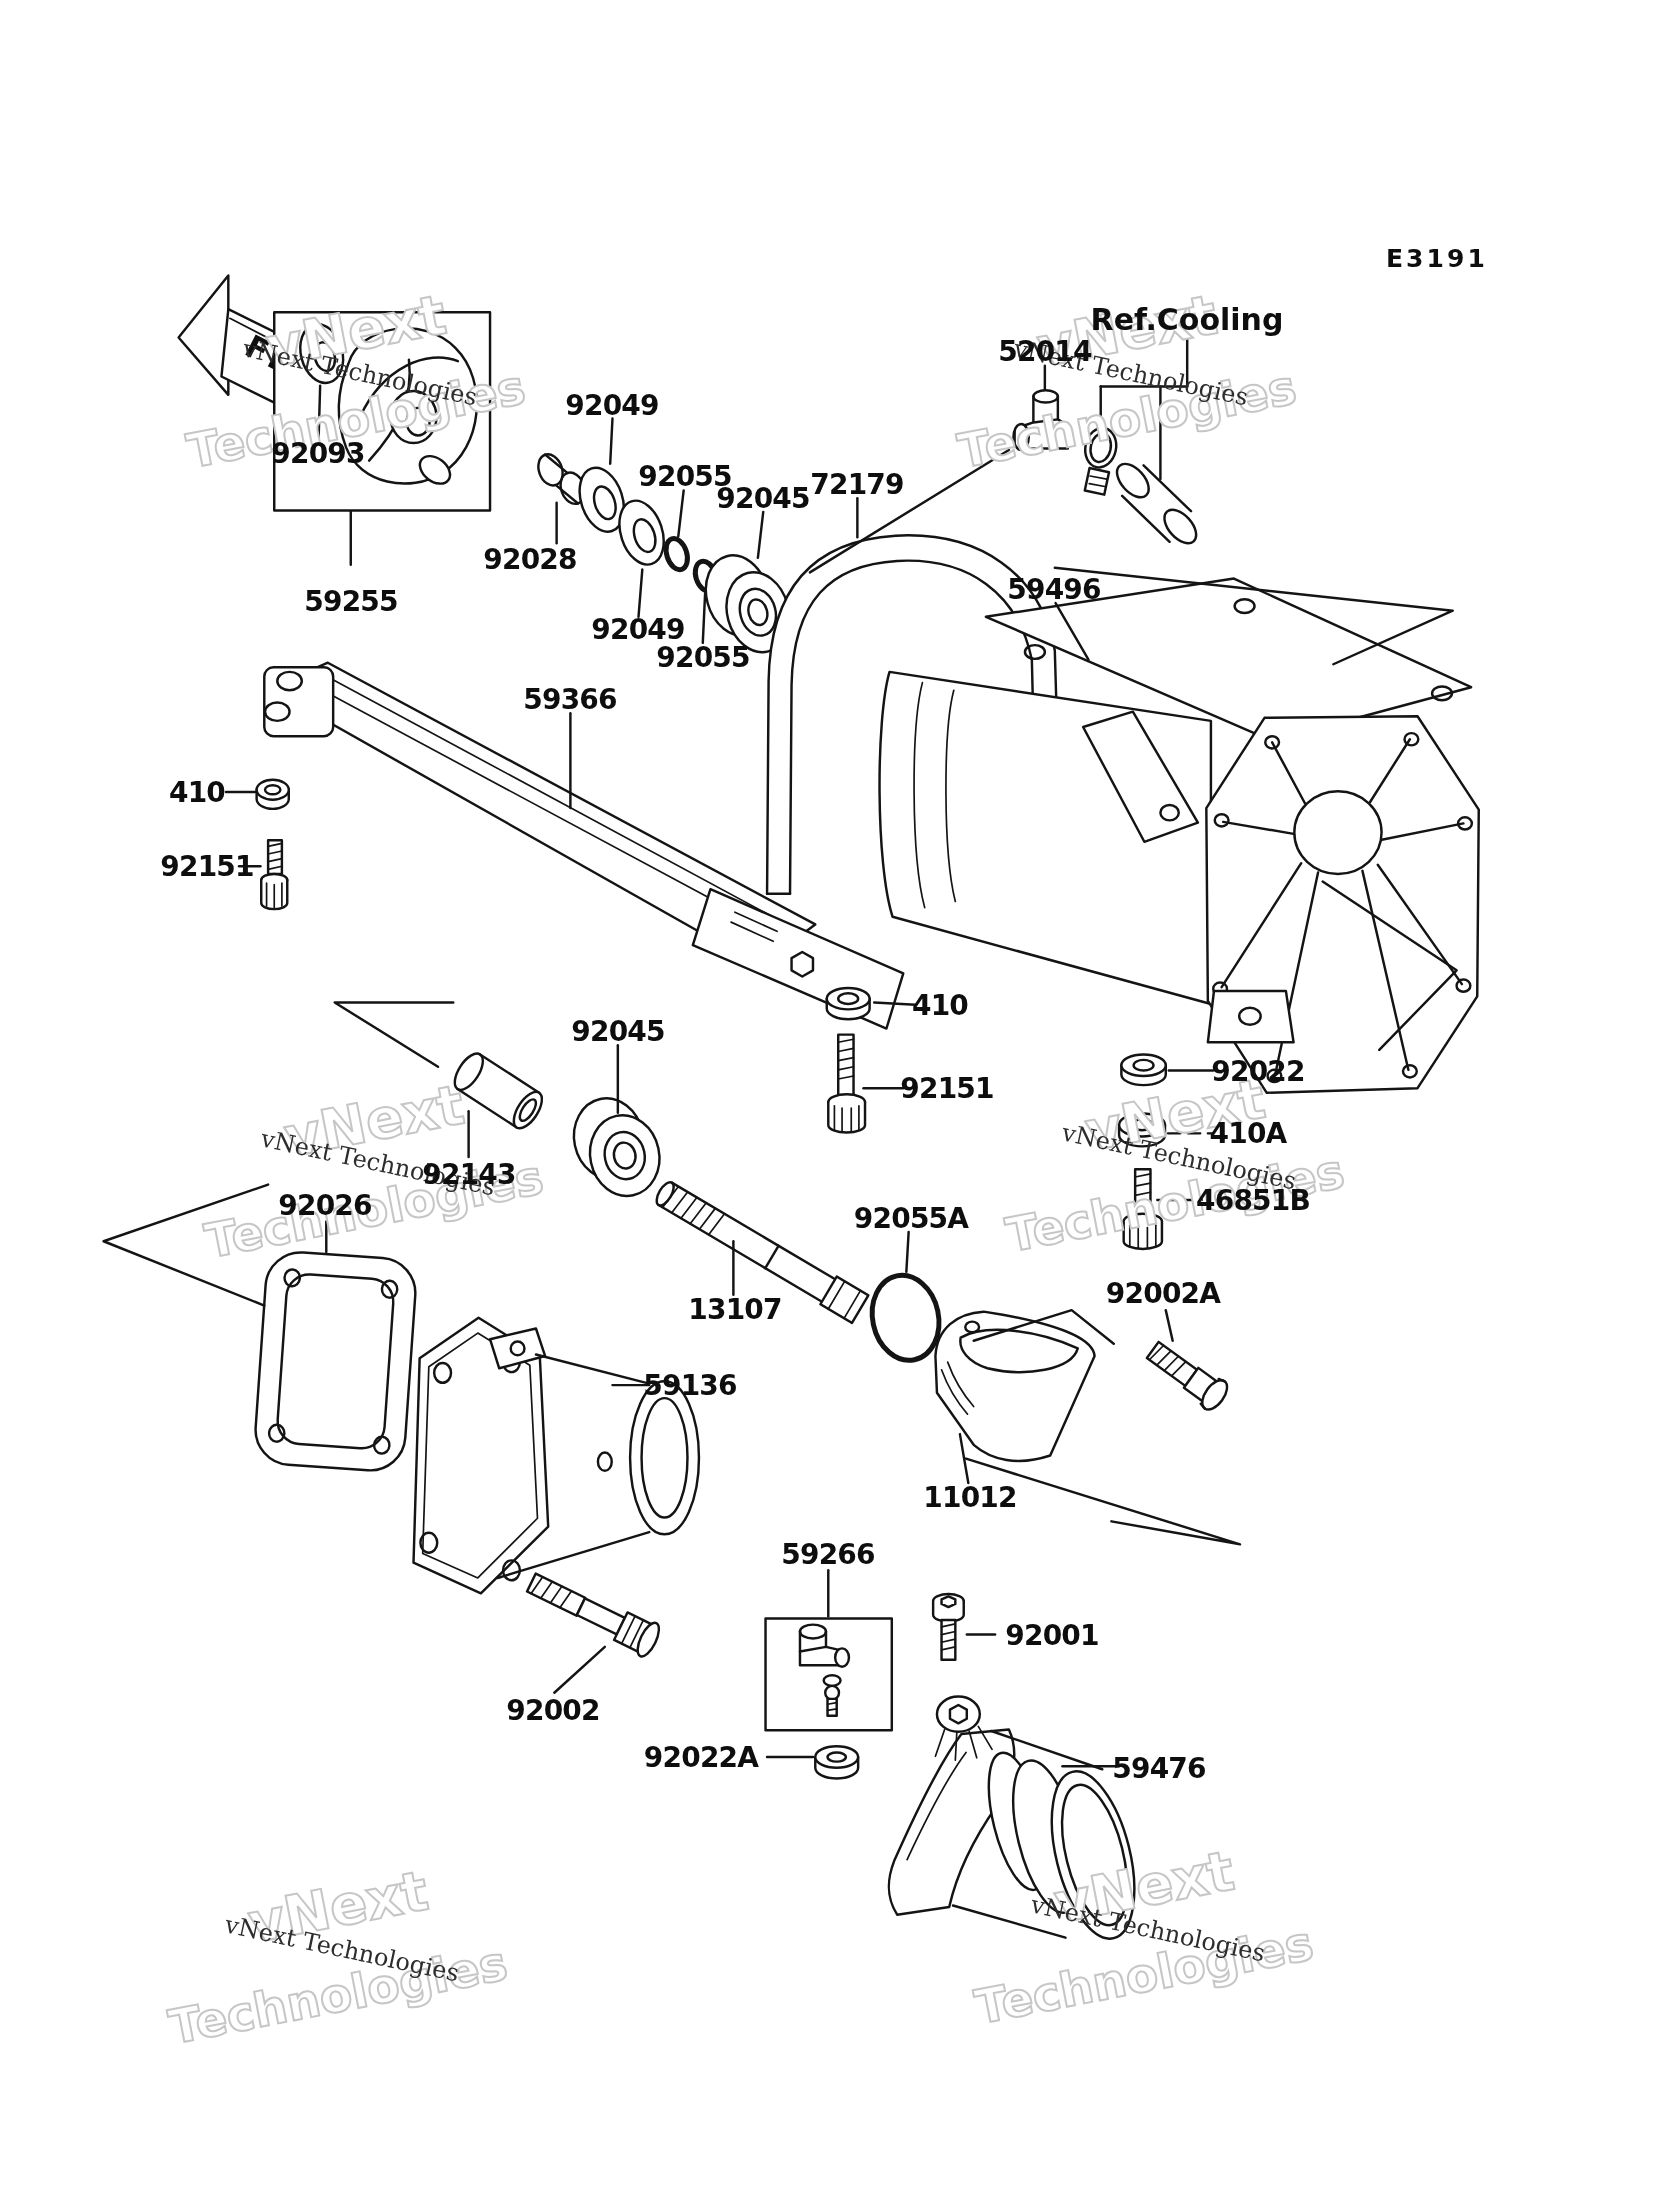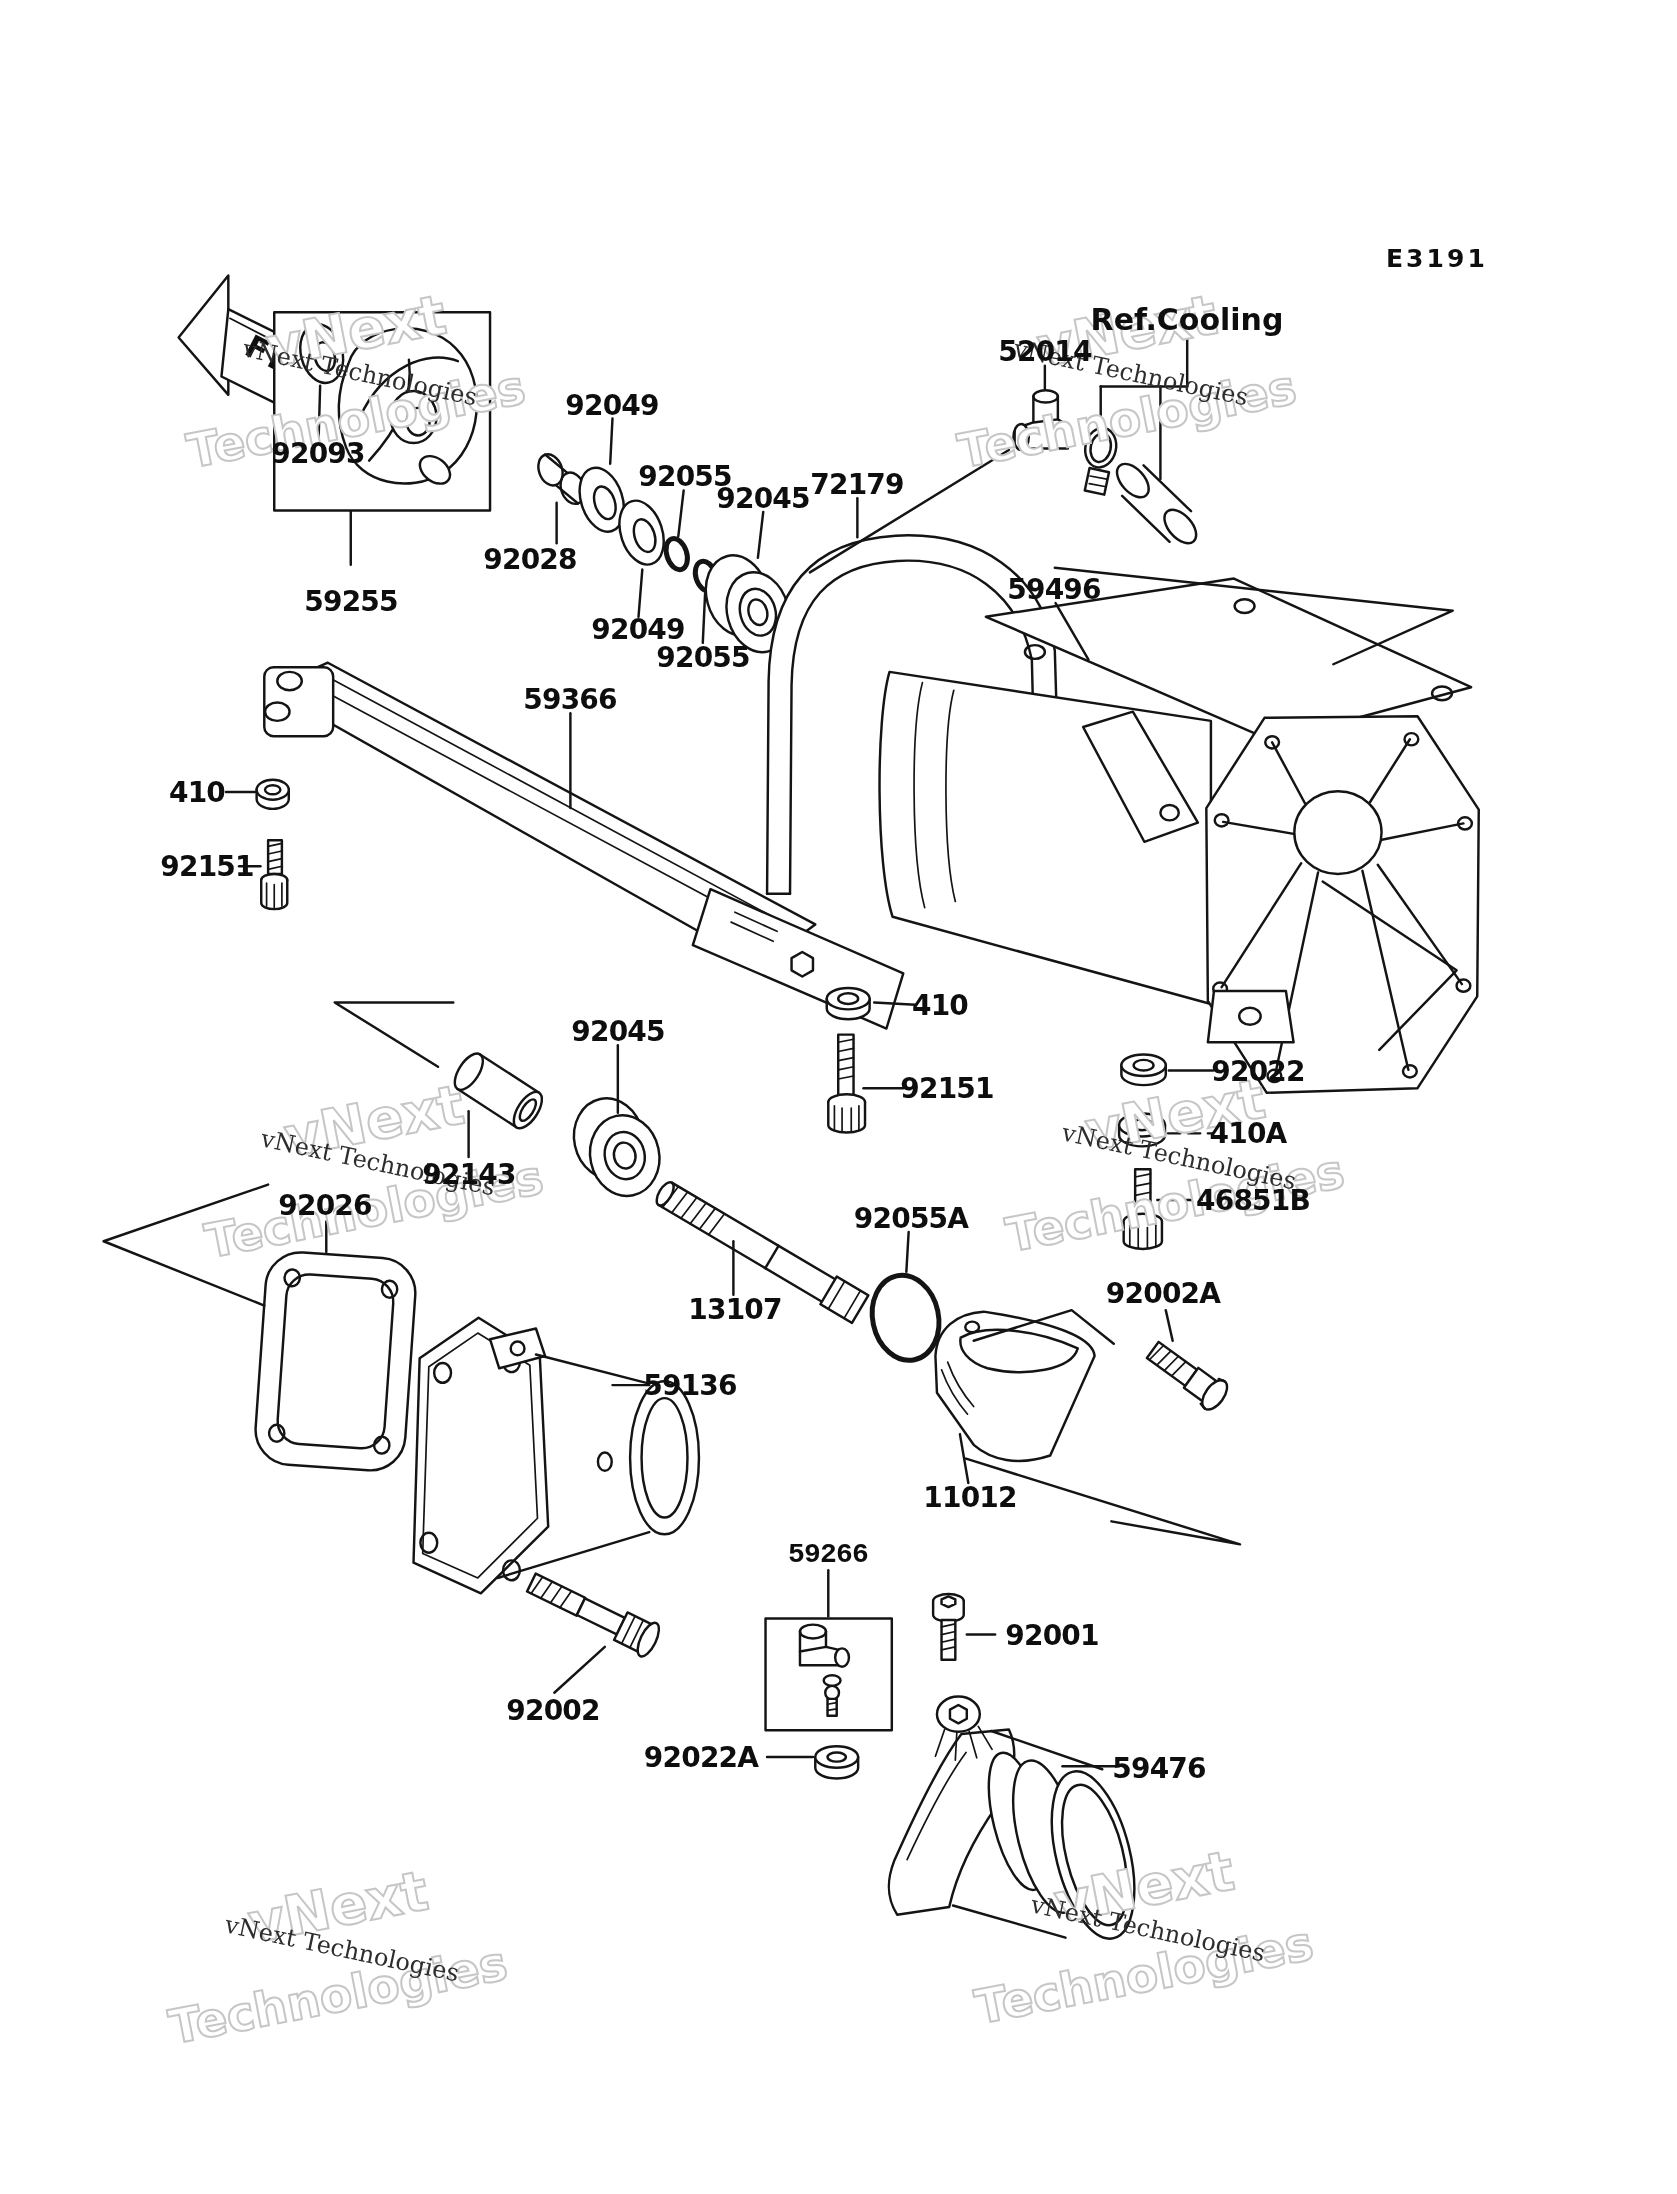--- a/index.html
+++ b/index.html
@@ -475,20 +475,20 @@
       <div class="plabel" style="left: 1253px; top: 1200px;">46851B</div>
       <div class="plabel" style="left: 618px; top: 1031px;">92045</div>
       <div class="plabel" style="left: 469px; top: 1174px;">92143</div>
       <div class="plabel" style="left: 325px; top: 1205px;">92026</div>
       <div class="plabel" style="left: 735px; top: 1309px;">13107</div>
       <div class="plabel" style="left: 911px; top: 1218px;">92055A</div>
       <div class="plabel" style="left: 1163px; top: 1293px;">92002A</div>
       <div class="plabel" style="left: 690px; top: 1385px;">59136</div>
       <div class="plabel" style="left: 970px; top: 1497px;">11012</div>
       <div class="plabel" style="left: 553px; top: 1710px;">92002</div>
-      <div class="plabel" style="left: 828px; top: 1554px; font-family: Liberation Mono, monospace;">59266</div>
+      <div class="plabel" style="left: 828px; top: 1554px;">59266</div>
       <div class="plabel" style="left: 1052px; top: 1635px;">92001</div>
       <div class="plabel" style="left: 701px; top: 1757px;">92022A</div>
       <div class="plabel" style="left: 1159px; top: 1768px;">59476</div>
     </div>
 
 </div>
 
 
 </body></html>

